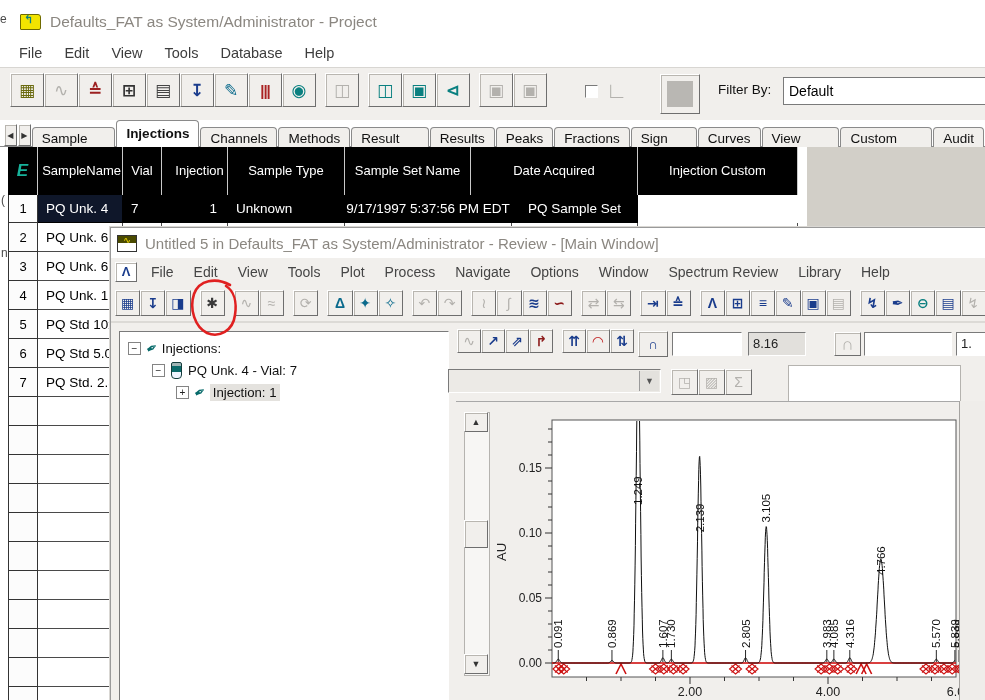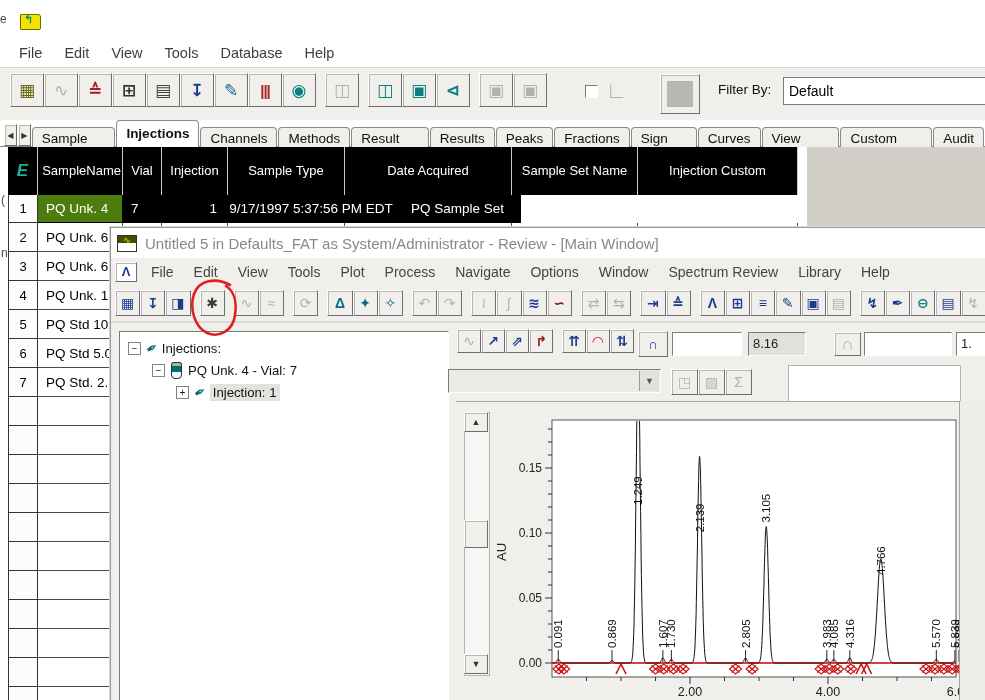--- a/index.html
+++ b/index.html
@@ -58,20 +58,21 @@
   <div class="abs" style="left:0;top:0;width:985px;height:700px;background:#fff;">
 
     <span class="frag" style="left:0;top:12px;">e</span>
     <span class="frag" style="left:1px;top:193px;">(</span>
     <span class="frag" style="left:1px;top:246px;">n</span>
 
     <div class="abs" style="left:8px;top:4px;width:977px;height:36px;background:#fff;display:flex;align-items:center;">
       <div style="width:19px;height:14px;background:#f2e400;border:1px solid #6f6a00;border-radius:1px 3px 2px 1px;margin:0 9px 0 12px;position:relative;">
         <span style="position:absolute;left:3px;top:-2px;color:#0a8080;font-size:11px;font-weight:bold;">↰</span>
       </div>
+      <span class="win-title">Defaults_FAT as System/Administrator - Project</span>
     </div>
 
     <div class="abs" style="left:8px;top:40px;width:977px;height:27px;background:#fff;"><span class="menu-item">File</span><span class="menu-item">Edit</span><span class="menu-item">View</span><span class="menu-item">Tools</span><span class="menu-item">Database</span><span class="menu-item">Help</span></div>
 
     <div class="abs" style="left:0;top:67px;width:985px;height:52px;background:#f1efec;border-top:1px solid #d8d6d2;border-bottom:1px solid #9a9893;">
       <div id="main-toolbar" class="abs" style="left:10px;top:5px;display:flex;">
           <div class="tbtn tb34">
             <span class="glyph" style="color: rgb(107, 107, 16);">▦</span>
           </div>
           <div class="tbtn tb34 disabled">
@@ -157,41 +158,42 @@
           <div class="rowflex">
             <div class="hcell" style="width: 30px; background: rgb(0, 0, 0);">
               <span style="color: rgb(23, 178, 154); font-weight: bold; font-style: italic; font-size: 17px;">E</span>
             </div>
             <div class="hcell" style="width: 85px;">
               <span style="width: 90%;">SampleName</span>
             </div>
             <div class="hcell" style="width: 39px;">
               <span style="width: 90%;">Vial</span>
             </div>
-            <div class="hcell" style="width: 66px;">
+            <div class="hcell" style="width: 66px; text-align: right;">
               <span style="width: 90%;">Injection</span>
             </div>
             <div class="hcell" style="width: 117px;">
               <span style="width: 90%;">Sample Type</span>
             </div>
+            <div class="hcell" style="width: 126px;">
+              <span style="width: 90%;">Sample Set Name</span>
+            </div>
             <div class="hcell" style="width: 167px;">
               <span style="width: 90%;">Date Acquired</span>
-            </div>
-            <div class="hcell" style="width: 126px;">
-              <span style="width: 90%;">Sample Set Name</span>
             </div>
             <div class="hcell" style="width: 160px;">
               <span style="width: 90%;">Injection Custom</span>
             </div>
           </div>
           <div class="rowflex">
             <div class="rownum" style="width: 30px; height: 28px;">1</div>
-            <div class="cell" style="width: 85px; height: 28px; line-height: 28px; text-align: left; padding-left: 8px; background: #4d7c0f; color: rgb(255, 255, 255); border-color: rgb(0, 0, 0);">PQ Unk. 4</div>
+            <div class="cell" style="width: 85px; height: 28px; line-height: 28px; text-align: left; padding-left: 8px; background: #0f172a; color: rgb(255, 255, 255); border-color: rgb(0, 0, 0);">PQ Unk. 4</div>
             <div class="cell" style="width: 39px; height: 28px; line-height: 28px; text-align: left; padding-left: 8px; background: rgb(0, 0, 0); color: rgb(255, 255, 255); border-color: rgb(0, 0, 0);">7</div>
             <div class="cell" style="width: 66px; height: 28px; line-height: 28px; text-align: right; padding-right: 10px; background: rgb(0, 0, 0); color: rgb(255, 255, 255); border-color: rgb(0, 0, 0);">1</div>
+            <div class="cell" style="width: 117px; height: 28px; line-height: 28px; text-align: left; padding-left: 8px; background: rgb(0, 0, 0); color: rgb(255, 255, 255); border-color: rgb(0, 0, 0);">Unknown</div>
             <div class="cell" style="width: 167px; height: 28px; line-height: 28px; text-align: center; background: rgb(0, 0, 0); color: rgb(255, 255, 255); border-color: rgb(0, 0, 0);">9/17/1997 5:37:56 PM EDT</div>
             <div class="cell" style="width: 126px; height: 28px; line-height: 28px; text-align: center; background: rgb(0, 0, 0); color: rgb(255, 255, 255); border-color: rgb(0, 0, 0);">PQ Sample Set</div>
           </div>
           <div class="rowflex">
             <div class="rownum" style="width: 30px; height: 29px;">2</div>
             <div class="cell" style="width: 85px; height: 29px; line-height: 29px; text-align: left; padding-left: 8px;">PQ Unk. 6</div>
             <div class="cell" style="width: 39px; height: 29px; line-height: 29px; text-align: left; padding-left: 8px;"></div>
             <div class="cell" style="width: 66px; height: 29px; line-height: 29px; text-align: right; padding-right: 10px;"></div>
             <div class="cell" style="width: 117px; height: 29px; line-height: 29px; text-align: left; padding-left: 8px;"></div>
             <div class="cell" style="width: 167px; height: 29px; line-height: 29px; text-align: center;"></div>

